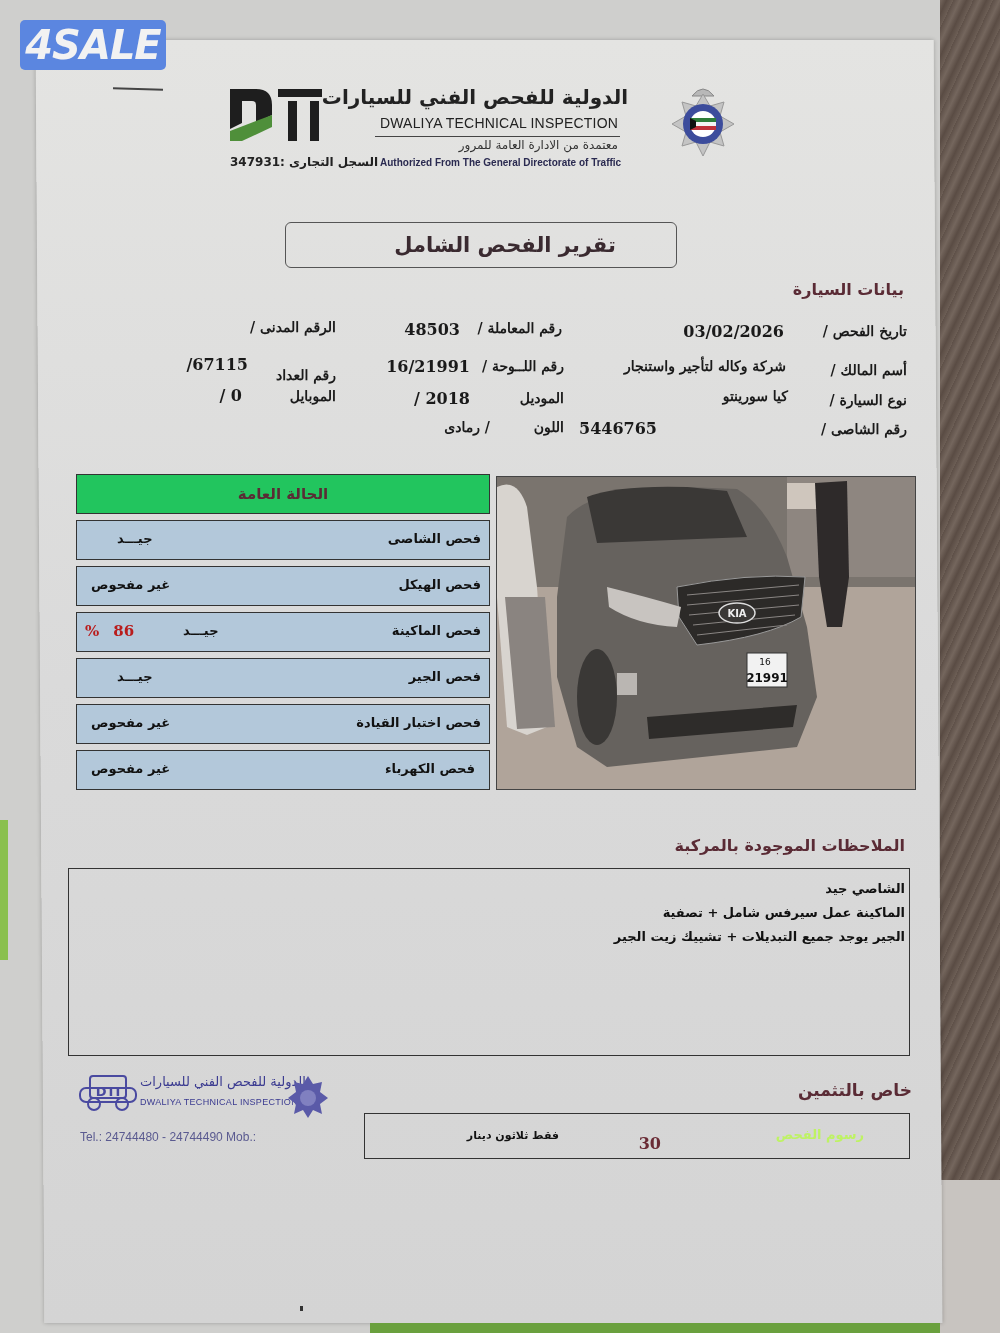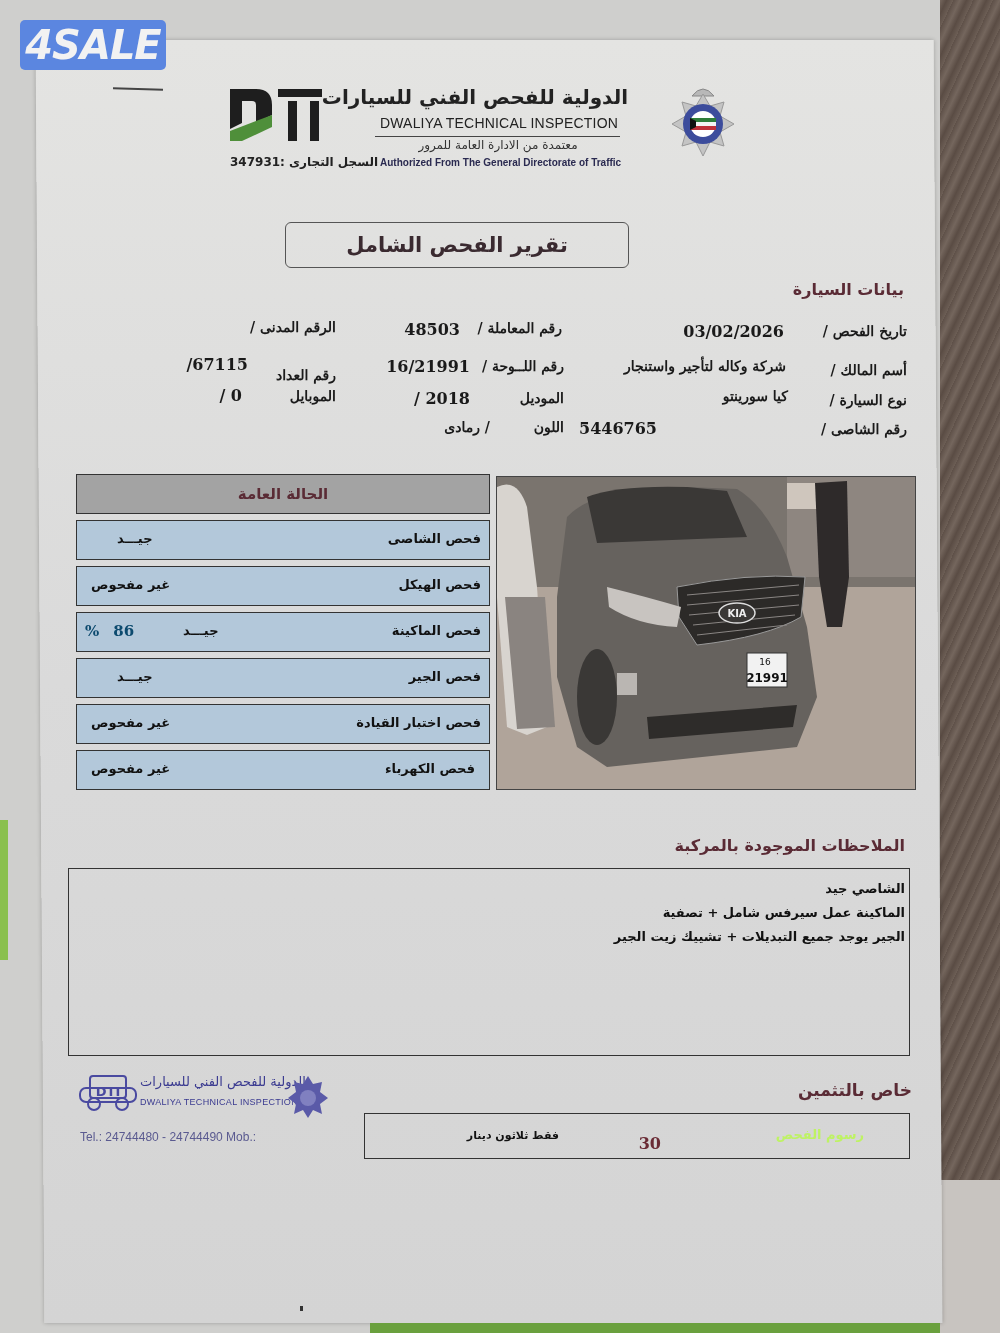--- a/index.html
+++ b/index.html
@@ -53,57 +53,58 @@
     .org-ar {
       position: absolute; left: 368px; top: 85px; width: 260px; text-align: center;
       font-size: 20px; font-weight: bold; color: #222; direction: rtl; white-space: nowrap;
     }
     .org-en {
       position: absolute; left: 368px; top: 115px; width: 262px; text-align: center;
       font-size: 14px; color: #222; font-family: "Liberation Sans", sans-serif; letter-spacing: 0.2px; white-space: nowrap;
     }
     .org-rule { position: absolute; left: 375px; top: 136px; width: 245px; height: 1px; background: #444; }
     .org-auth-ar {
-      position: absolute; left: 378px; top: 138px; width: 240px; text-align: center;
+      position: absolute; left: 378px; top: 138px; width: 240px; text-align: right;
       font-size: 12px; color: #333; direction: rtl; white-space: nowrap;
     }
     .org-auth-en {
       position: absolute; left: 380px; top: 157px; width: 240px; text-align: center;
       font-size: 10px; font-weight: bold; color: #2a2a50; font-family: "Liberation Sans", sans-serif; white-space: nowrap;
     }
     .police-badge { position: absolute; left: 666px; top: 80px; width: 74px; height: 90px; }
     
     .title-box {
       position: absolute; left: 285px; top: 222px; width: 342px; height: 44px;
       border: 1.5px solid #555; border-radius: 6px;
       text-align: center; font-size: 21px; font-weight: bold; color: #3a2a30; line-height: 44px;
       direction: rtl;
+      padding-left: 48px;
     }
     .section-head {
       position: absolute; font-size: 16px; font-weight: bold; color: #5a2b35; direction: rtl; white-space: nowrap;
     }
     .field {
       position: absolute; font-size: 14px; font-weight: bold; color: #1a1a1a; direction: rtl; white-space: nowrap;
       font-family: "DejaVu Serif", serif;
     }
     .val-num { font-family: "DejaVu Serif", serif; font-size: 16px; font-weight: bold; }
     
     .status-wrap { position: absolute; left: 76px; top: 474px; width: 414px; }
     .status-head {
-      height: 38px; background: #a3a3a3; border: 1.5px solid #333;
+      height: 38px; background: #22c55e; border: 1.5px solid #333;
       text-align: center; line-height: 38px; font-size: 15px; font-weight: bold; color: #5a2b35; direction: rtl;
     }
     .status-row {
       margin-top: 6px; height: 38px; background: #b3c8da; border: 1.5px solid #333;
       position: relative; direction: rtl;
     }
     .status-row .lbl { position: absolute; right: 8px; top: 10px; font-size: 13px; font-weight: bold; color: #111; }
     .status-row .res { position: absolute; left: 14px; top: 10px; font-size: 13px; font-weight: bold; color: #111; }
     .status-row .pct {
-      position: absolute; left: 8px; top: 9px; font-size: 15px; font-weight: bold; color: #0c4a6e;
+      position: absolute; left: 8px; top: 9px; font-size: 15px; font-weight: bold; color: #b91c1c;
       font-family: "DejaVu Serif", serif; direction: ltr;
     }
     .status-row .pct span { margin-right: 14px; }
     
     .photo {
       position: absolute; left: 496px; top: 476px; width: 418px; height: 312px;
       border: 1.5px solid #444; overflow: hidden;
       background: linear-gradient(180deg, #8a8580 0%, #a29c96 40%, #b6aaa2 100%);
     }
     

